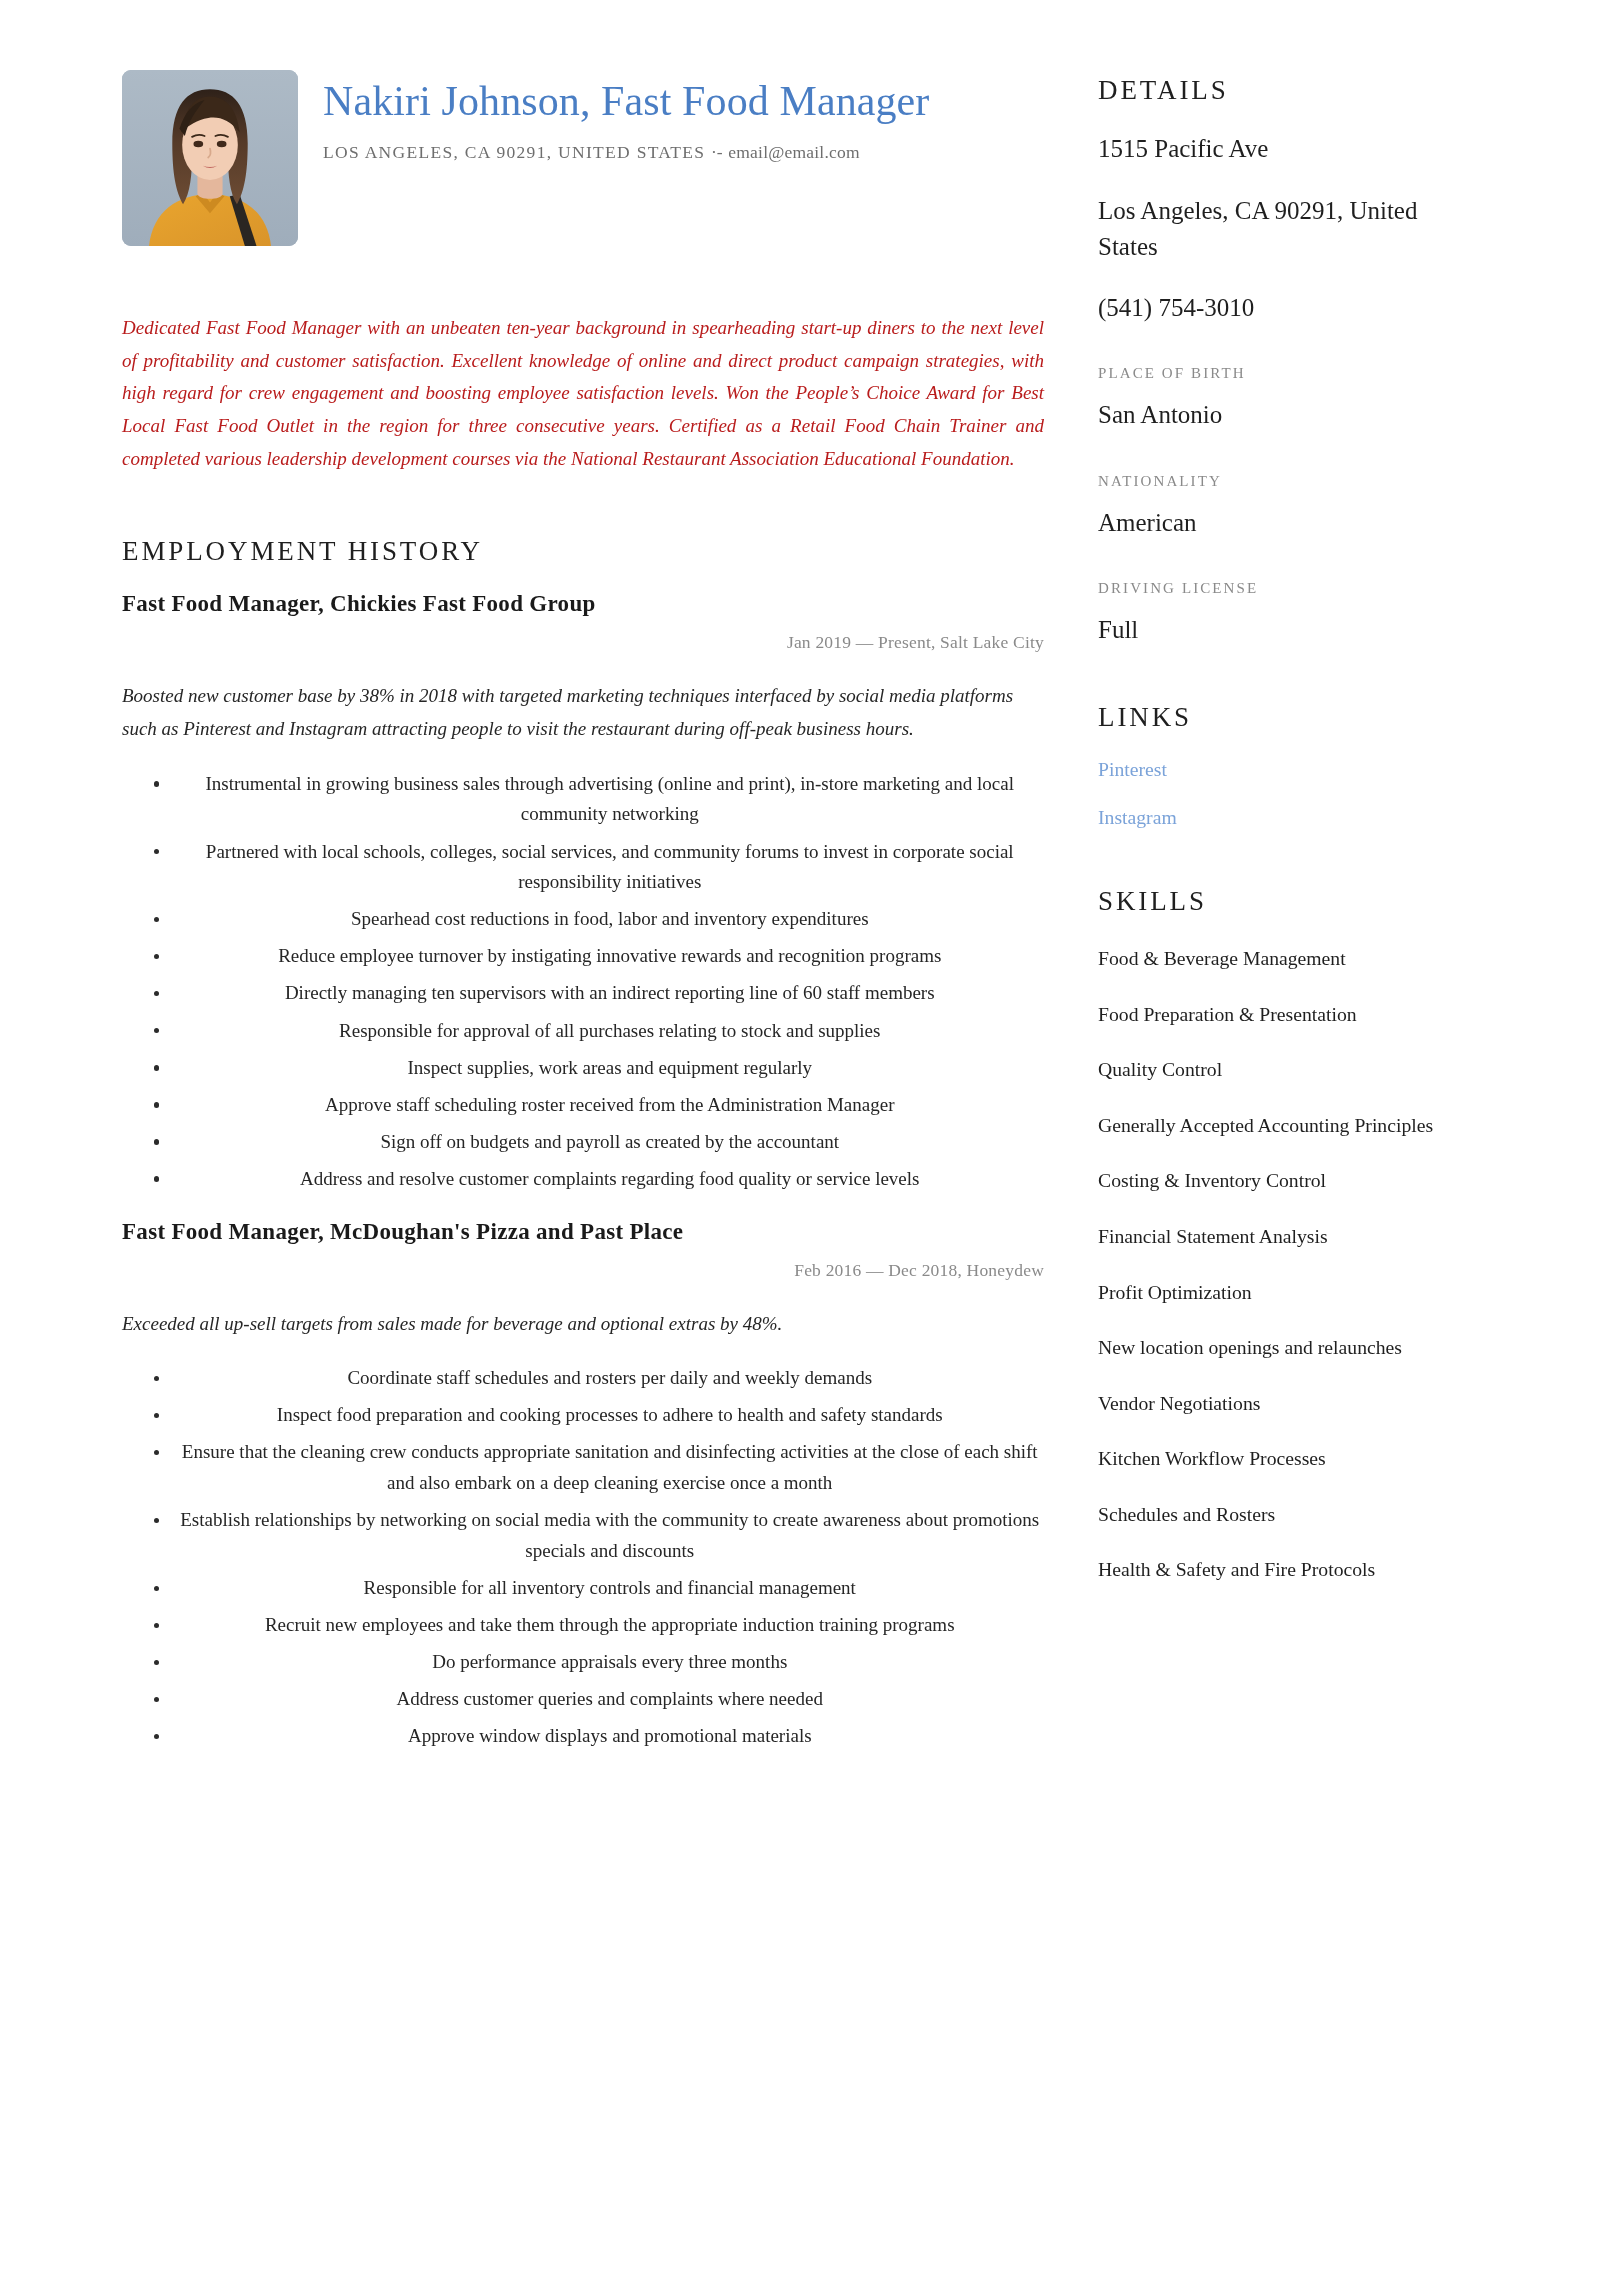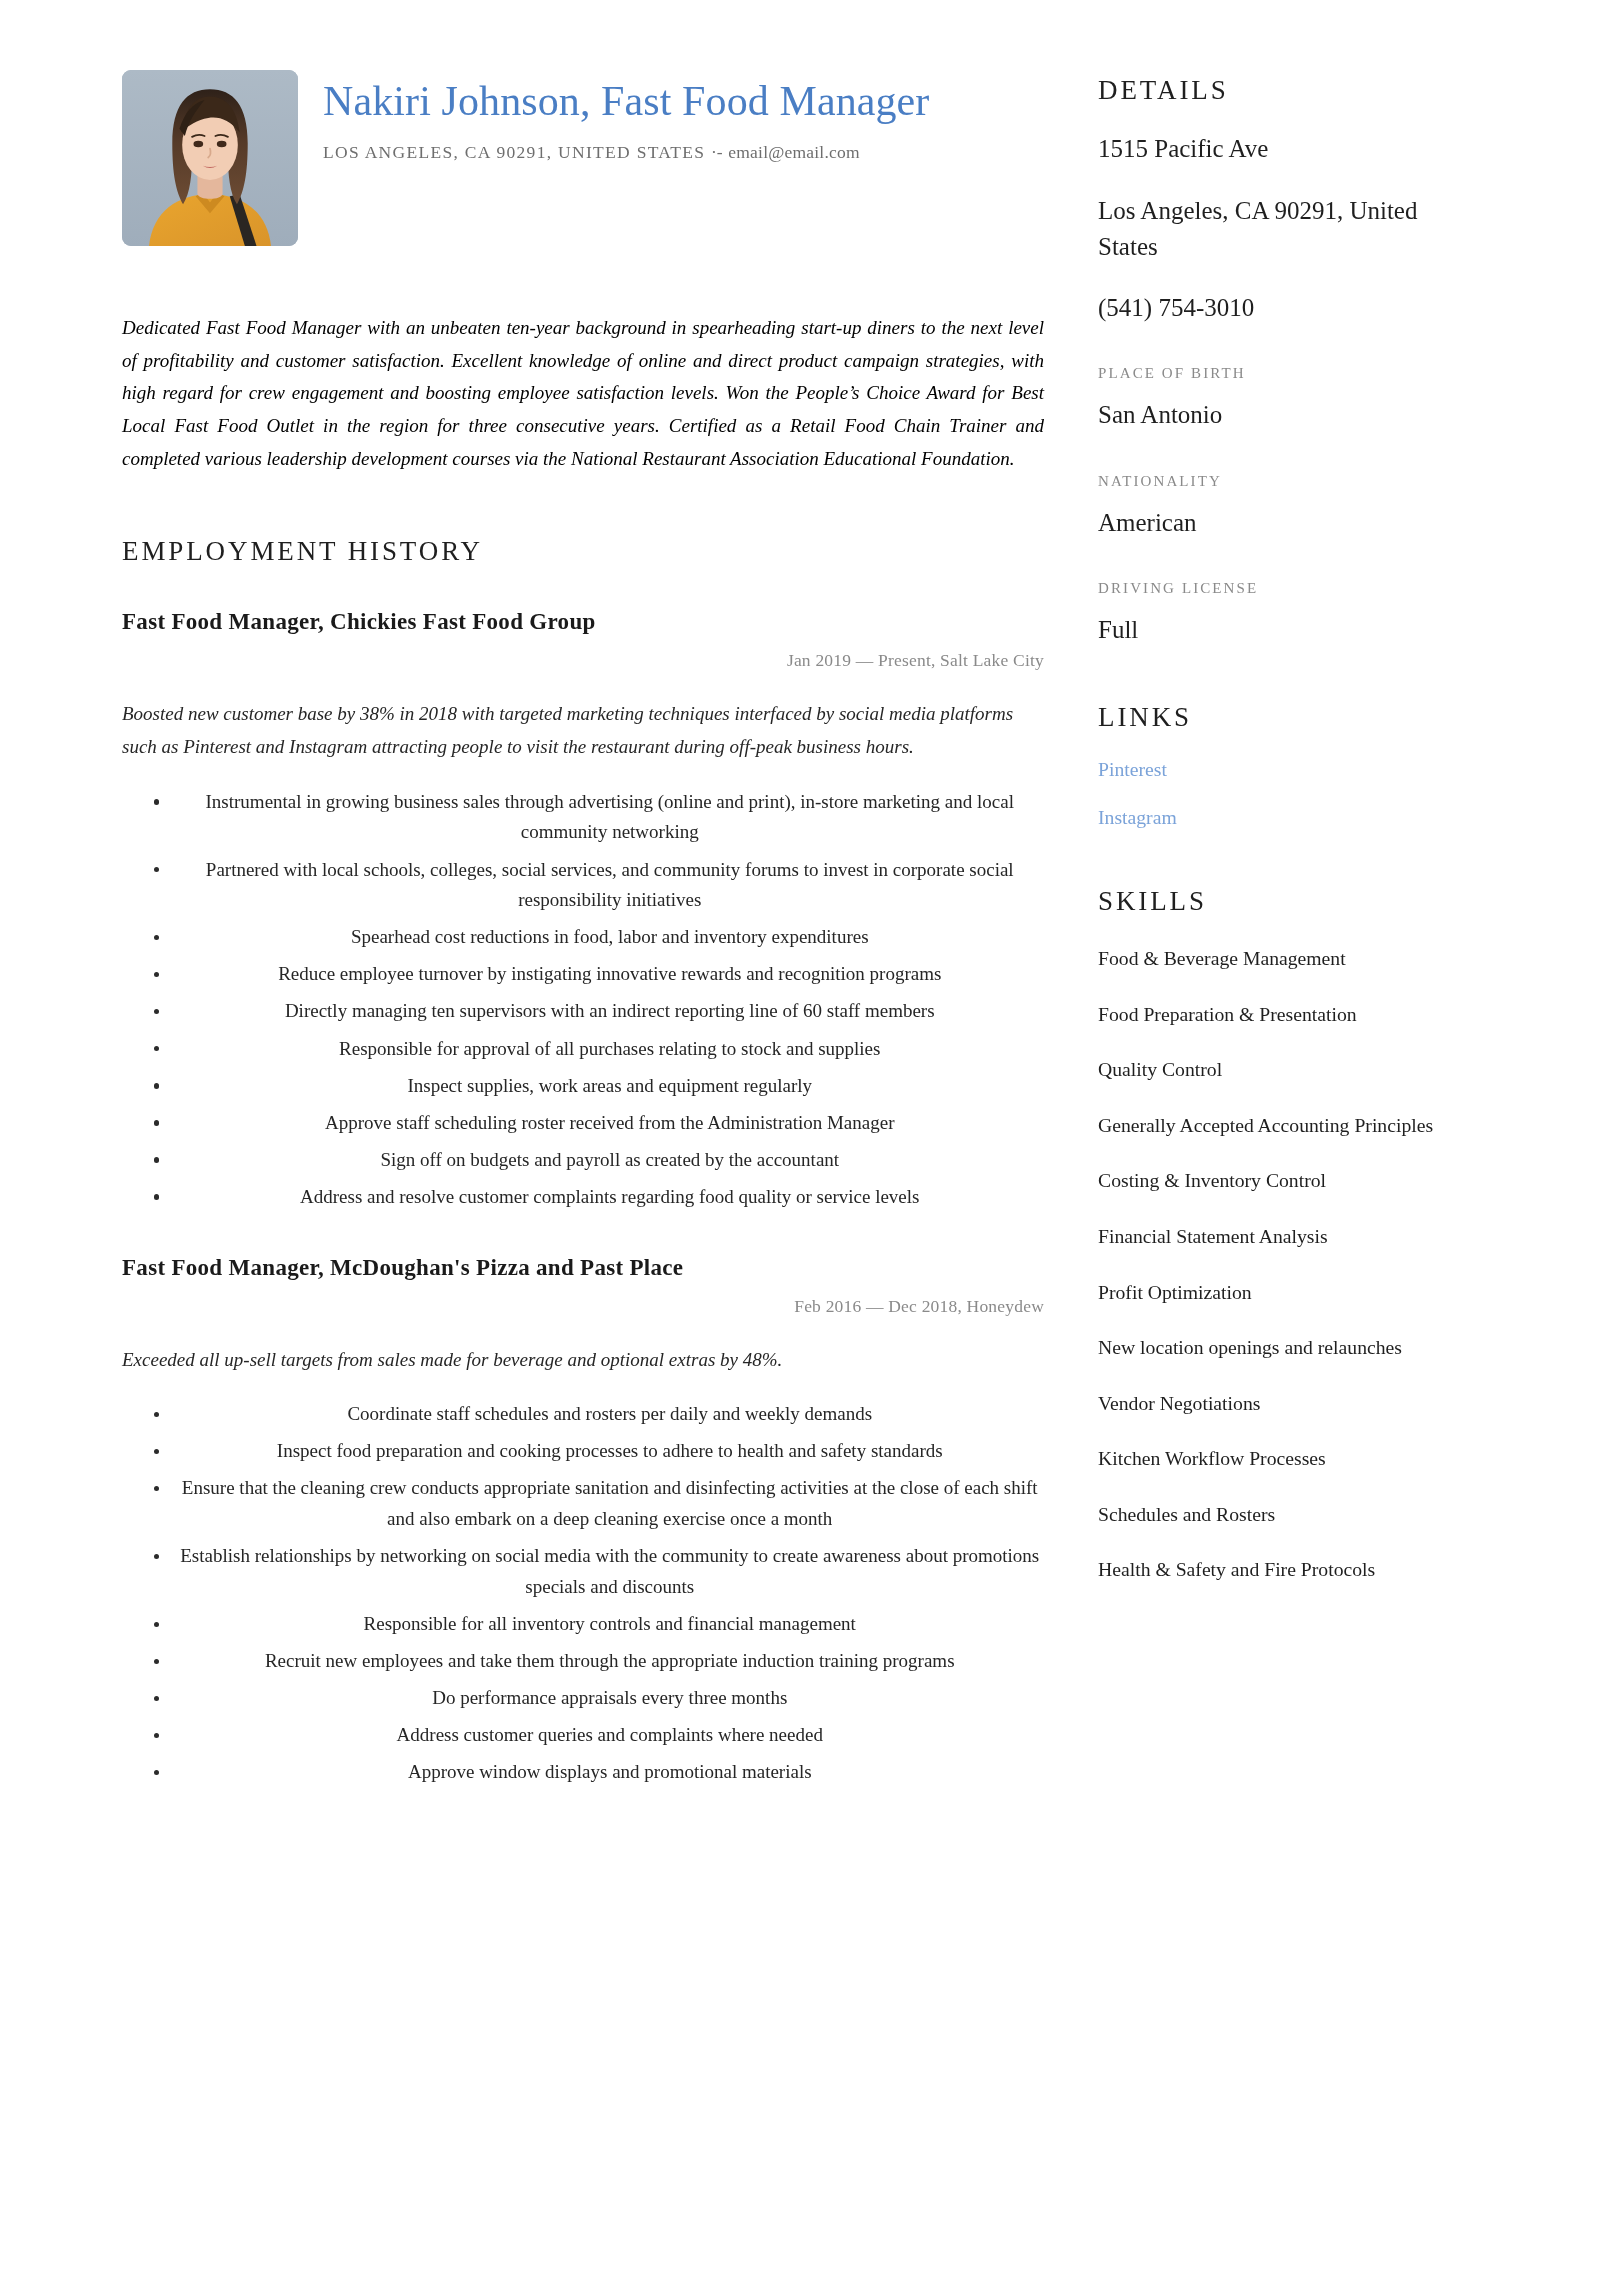--- a/index.html
+++ b/index.html
@@ -81,29 +81,29 @@
     color: #1f1f1f;
     font-weight: 400;
     margin: 0;
   }
 
   .profile-block { margin-top: 66px; }
   .profile-text {
     font-style: italic;
     font-size: 19px;
     line-height: 1.72;
-    color: #000000;
+    color: #b91c1c;
     margin-top: 29px;
     text-align: justify;
     max-width: 949px;
   }
 
   .employment-block { margin-top: 61px; }
 
-  .job { margin-top: 42px; }
+  .job { margin-top: 24px; }
   .job-title {
     font-size: 23px;
     font-weight: 700;
     color: #1a1a1a;
     letter-spacing: 0.3px;
     margin: 0;
   }
   .job-meta {
     font-size: 17.5px;
     color: #8a8a8a;

